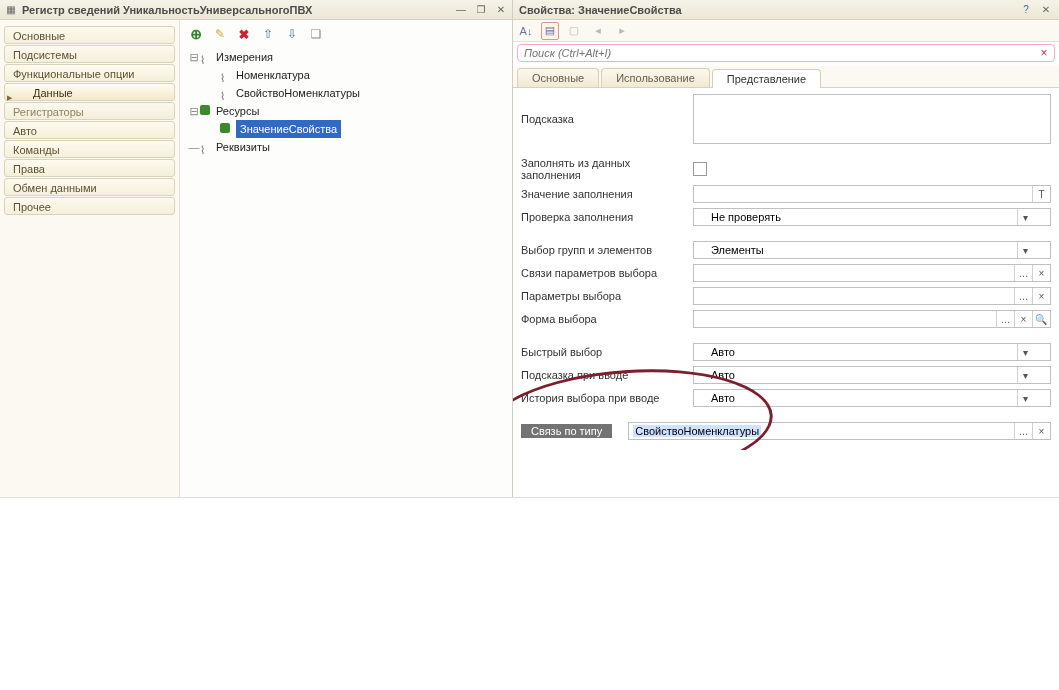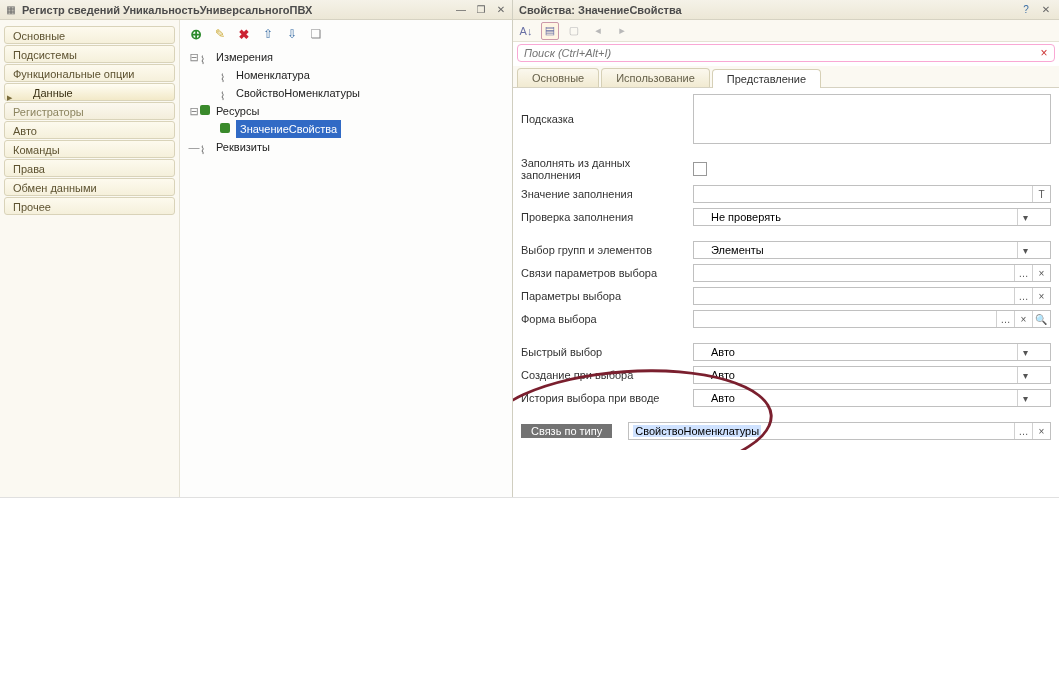--- a/index.html
+++ b/index.html
@@ -263,21 +263,21 @@
       <div class="row">
         <div class="lbl">Быстрый выбор</div>
         <div class="field">
             <div class="combo">
               <span>Авто</span>
               <span class="arrow">▾</span>
             </div>
           </div>
       </div>
       <div class="row">
-        <div class="lbl">Создание при выбора</div>
+        <div class="lbl">Подсказка при вводе</div>
         <div class="field">
             <div class="combo">
               <span>Авто</span>
               <span class="arrow">▾</span>
             </div>
           </div>
       </div>
       <div class="row">
         <div class="lbl">История выбора при вводе</div>
         <div class="field">

